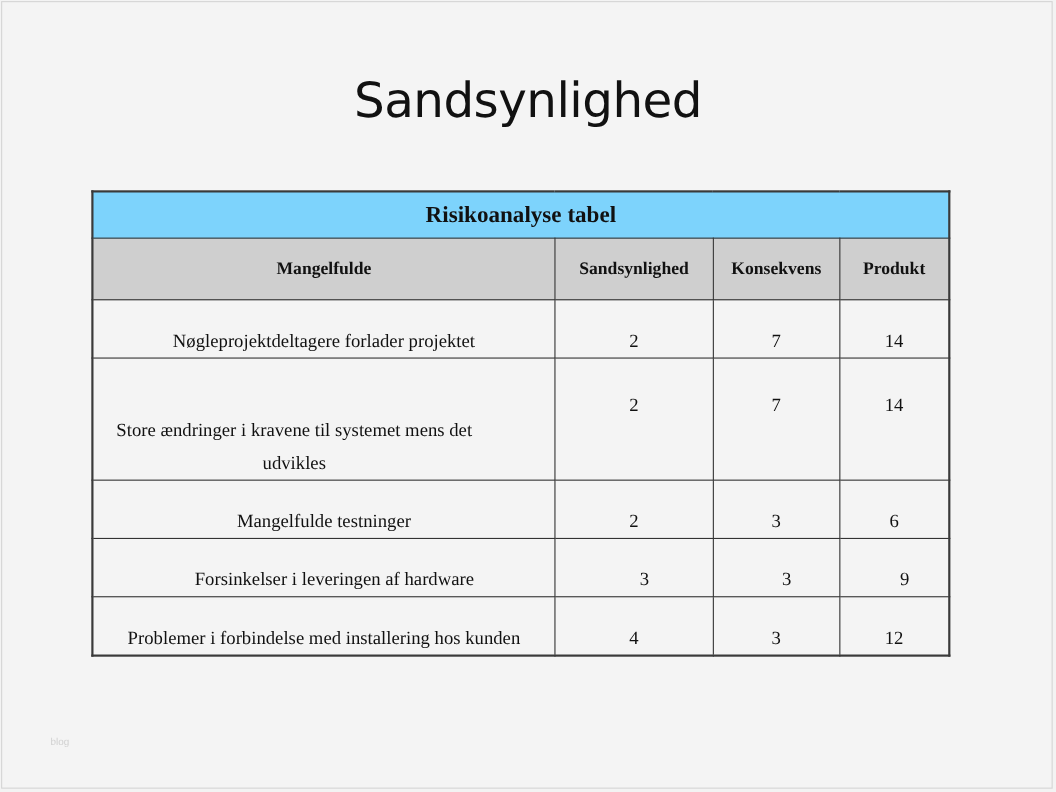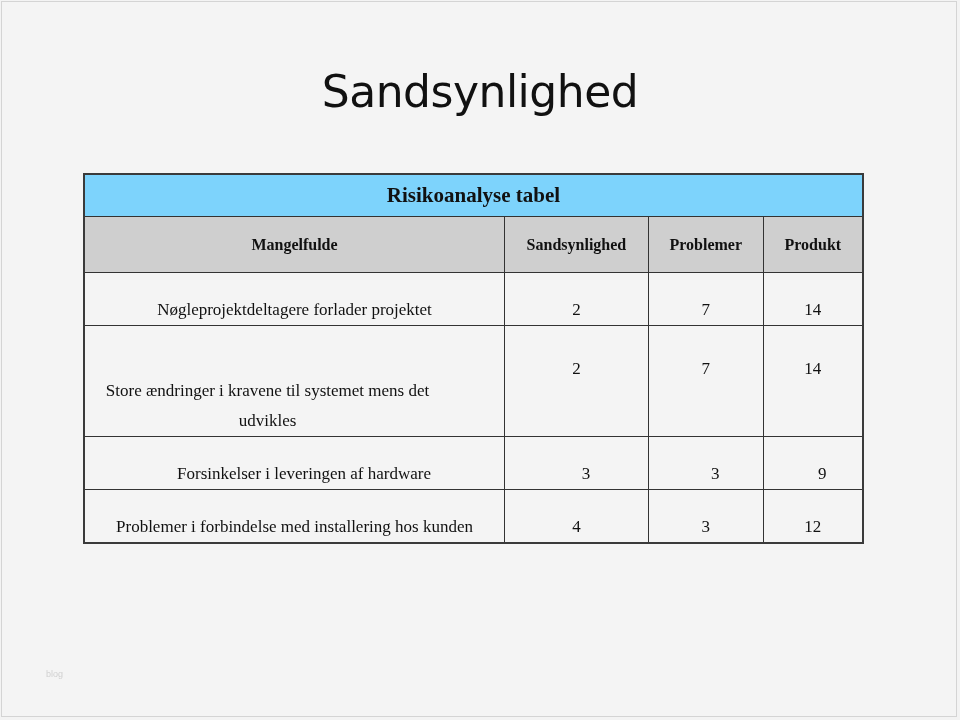--- a/index.html
+++ b/index.html
@@ -82,34 +82,40 @@
     <col style="width:115px">
     <col style="width:100px">
   </colgroup>
   <tbody>
       <tr>
     <th class="table-caption" colspan="4">Risikoanalyse tabel</th>
   </tr>
   <tr>
     <th class="col-head c0">Mangelfulde</th>
     <th class="col-head">Sandsynlighed</th>
-    <th class="col-head">Problemer</th>
+    <th class="col-head">Konsekvens</th>
     <th class="col-head">Produkt</th>
   </tr>
   <tr class="row-1">
     <td class="cell">Nøgleprojektdeltagere forlader projektet</td>
     <td class="cell num">2</td>
     <td class="cell num">7</td>
     <td class="cell num">14</td>
   </tr>
   <tr class="row-3">
     <td class="cell" style="padding-right:60px">Store ændringer i kravene til systemet mens det udvikles</td>
     <td class="cell num">2</td>
     <td class="cell num">7</td>
     <td class="cell num">14</td>
+  </tr>
+  <tr class="row-4">
+    <td class="cell">Mangelfulde testninger</td>
+    <td class="cell num">2</td>
+    <td class="cell num">3</td>
+    <td class="cell num">6</td>
   </tr>
   <tr class="row-5">
     <td class="cell">Forsinkelser i leveringen af hardware</td>
     <td class="cell num">3</td>
     <td class="cell num">3</td>
     <td class="cell num">9</td>
   </tr>
   <tr class="row-6">
     <td class="cell">Problemer i forbindelse med installering hos kunden</td>
     <td class="cell num">4</td>

